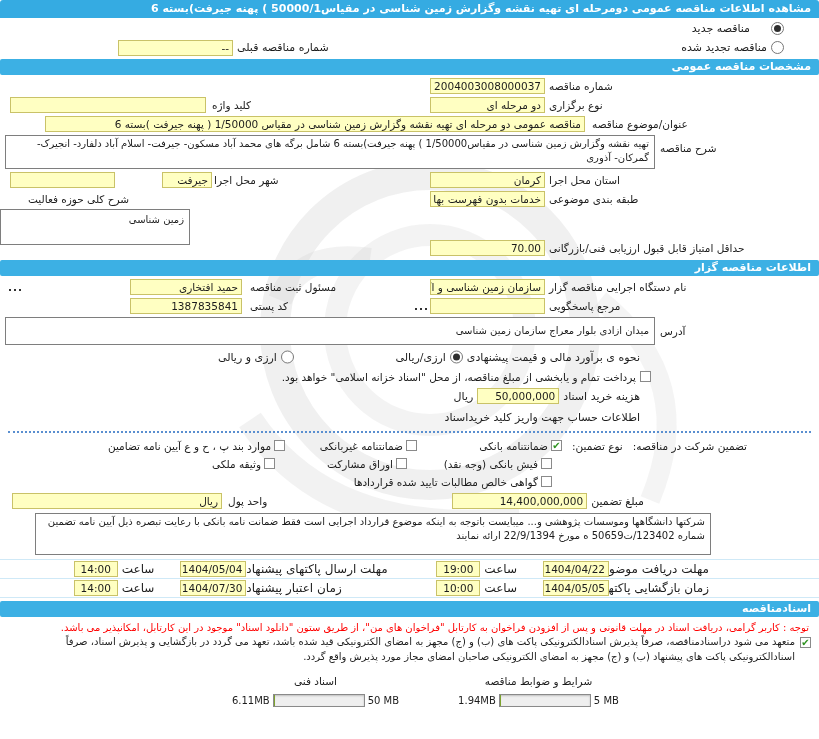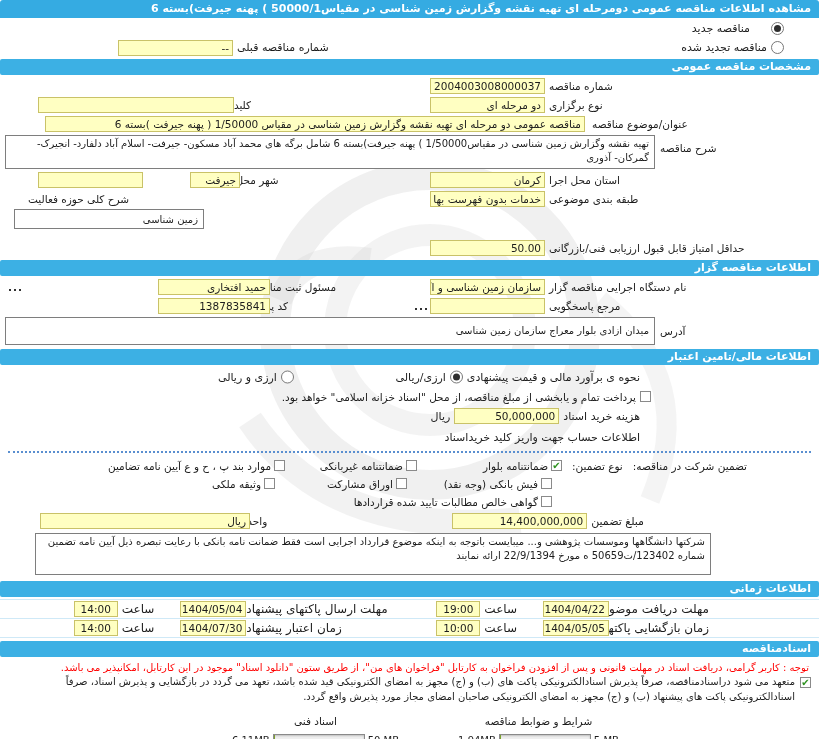--- a/index.html
+++ b/index.html
@@ -36,21 +36,21 @@
 
   .arow{position:relative;height:18px;margin:1px 0;}
   .al{position:absolute;top:50%;transform:translateY(-50%);white-space:nowrap;font-size:10.5px;}
   .ar{position:absolute;top:50%;transform:translateY(-50%);}
   .fld{
     box-sizing:border-box;height:16px;line-height:14px;
     background:#ffffc2;border:1px solid #c9c268;
     font-size:10.5px;padding:0 3px;
     overflow:hidden;white-space:nowrap;text-align:right;
   }
-  .af{position:absolute;top:50%;transform:translateY(-50%);margin-left:28px;}
+  .af{position:absolute;top:50%;transform:translateY(-50%);}
   .wbox{
     position:absolute;box-sizing:border-box;
     background:#fff;border:1px solid #7e7e7e;
     font-size:10px;line-height:1.35;padding:1px 5px;
     text-align:right;overflow:hidden;
   }
   .dots{font-weight:bold;letter-spacing:1px;cursor:pointer;}
 
   .radio{
     width:11px;height:11px;border:1px solid #777;border-radius:50%;
@@ -159,26 +159,26 @@
       <span class="fld af" style="left:10px;width:105px"></span>
     </div>
 
     <div class="arow">
       <span class="al" style="left:549px">طبقه بندی موضوعی</span>
       <span class="fld af" style="right:274px;width:115px">خدمات بدون فهرست بها</span>
       <span class="al" style="left:28px">شرح کلی حوزه فعالیت</span>
     </div>
 
     <div class="arow" style="height:22px">
-      <span class="wbox" style="left:14px;width:190px;top:0;height:20px;line-height:17px">زمین شناسی</span>
+      <span class="wbox" style="left:0;width:190px;top:0;height:36px;line-height:17px">زمین شناسی</span>
     </div>
 
     <div class="arow" style="margin-top:8px">
       <span class="al" style="left:549px">حداقل امتیاز قابل قبول ارزیابی فنی/بازرگانی</span>
-      <span class="fld af" style="right:274px;width:115px">50.00</span>
+      <span class="fld af" style="right:274px;width:115px">70.00</span>
     </div>
 
     <div class="sec-h">اطلاعات مناقصه گزار</div>
 
     <div class="arow">
       <span class="al" style="left:549px">نام دستگاه اجرایی مناقصه گزار</span>
       <span class="fld af" style="right:274px;width:115px">سازمان زمین شناسی و اک</span>
       <span class="al" style="left:250px">مسئول ثبت مناقصه</span>
       <span class="fld af" style="left:130px;width:112px">حمید افتخاری</span>
       <span class="al dots" style="left:8px">...</span>
@@ -190,21 +190,20 @@
       <span class="al dots" style="left:414px">...</span>
       <span class="al" style="left:250px">کد پستی</span>
       <span class="fld af" style="left:130px;width:112px">1387835841</span>
     </div>
 
     <div class="arow" style="height:30px">
       <span class="al" style="left:660px">آدرس</span>
       <span class="wbox" style="left:5px;width:650px;top:1px;height:28px;line-height:24px">میدان ازادی بلوار معراج سازمان زمین شناسی</span>
     </div>
 
-    <div class="sec-h">اطلاعات مالی/تامین اعتبار</div>
 
     <div class="arow" style="height:20px">
       <span class="grp ar" style="right:179px">
         <span>نحوه ی برآورد مالی و قیمت پیشنهادی</span>
         <span class="radio checked"></span>
         <span>ارزی/ریالی</span>
       </span>
       <span class="grp ar" style="left:601px;right:auto;left:auto;position:absolute;left:218px">
         <span class="radio"></span>
         <span>ارزی و ریالی</span>
@@ -214,40 +213,40 @@
     <div class="arow" style="height:17px">
       <span class="grp ar" style="right:168px">
         <span class="check"></span>
         <span style="font-size:10.5px">پرداخت تمام و یابخشی از مبلغ مناقصه، از محل "اسناد خزانه اسلامی" خواهد بود.</span>
       </span>
     </div>
 
     <div class="arow" style="height:20px">
       <span class="grp ar" style="right:179px">
         <span>هزینه خرید اسناد</span>
-        <span class="fld" style="width:105px">50,000,000</span>
+        <span class="fld" style="width:82px">50,000,000</span>
         <span>ریال</span>
       </span>
     </div>
 
     <div class="arow" style="height:20px">
       <span class="grp ar" style="right:179px">
         <span>اطلاعات حساب جهت واریز کلید خریداسناد</span>
       </span>
     </div>
 
     <hr class="dotted">
 
     <div class="arow" style="height:17px">
       <span class="grp ar" style="right:72px;gap:10px">
         <span style="font-size:10.5px">تضمین شرکت در مناقصه:</span>
         <span style="font-size:10.5px">نوع تضمین:</span>
         <span class="g-cell" style="width:135px">
           <span class="check checked"></span>
-          <span>ضمانتنامه بلوار</span>
+          <span>ضمانتنامه بانکی</span>
         </span>
         <span class="g-cell" style="width:122px">
           <span class="check"></span>
           <span>ضمانتنامه غیربانکی</span>
         </span>
         <span class="g-cell">
           <span class="check"></span>
           <span>موارد بند پ ، ح و ع آیین نامه تضامین</span>
         </span>
       </span>
@@ -286,21 +285,20 @@
       </span>
       <span class="al" style="left:228px">واحد پول</span>
       <span class="fld af" style="left:12px;width:210px">ریال</span>
     </div>
 
     <div class="arow" style="height:46px">
       <span class="al" style="left:662px;top:6px;transform:none">توضیحات</span>
       <span class="wbox" style="left:35px;width:676px;top:1px;height:42px">شرکتها دانشگاهها وموسسات پژوهشی و...  میبایست باتوجه به اینکه موضوع قرارداد اجرایی است فقط ضمانت نامه بانکی با رعایت تبصره ذیل آیین نامه تضمین شماره 123402/ت50659 ه مورخ 22/9/1394 ارائه نمایند</span>
     </div>
 
-    <div class="sec-h">اطلاعات زمانی</div>
 
     <div class="sched-wrap">
       <div class="sched">
         <span class="slbl l1">مهلت دریافت موضوع</span>
         <span class="fld d-fld">1404/04/22</span>
         <span class="slbl fld-gap" style="margin-right:14px">ساعت</span>
         <span class="fld t-fld">19:00</span>
         <span class="slbl l2">مهلت ارسال پاکتهای پیشنهاد</span>
         <span class="fld d-fld">1404/05/04</span>
         <span class="slbl" style="margin-right:14px">ساعت</span>

